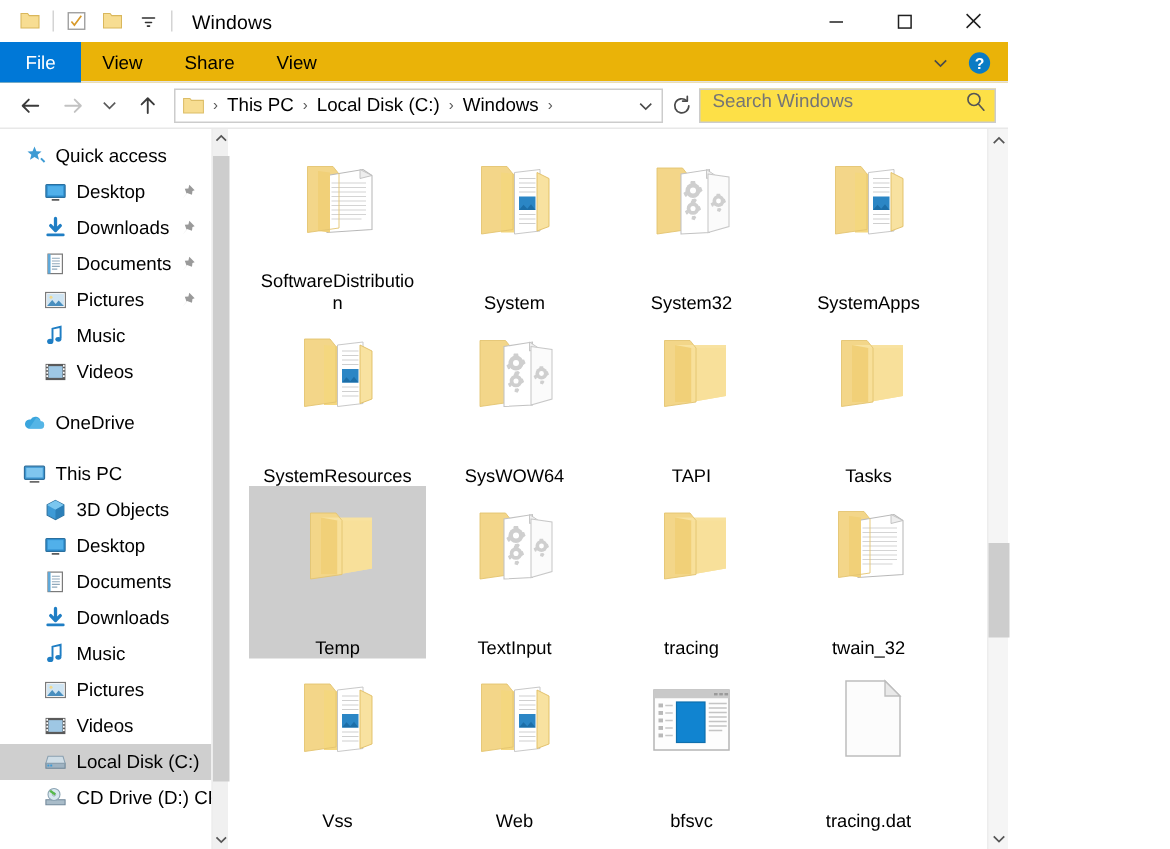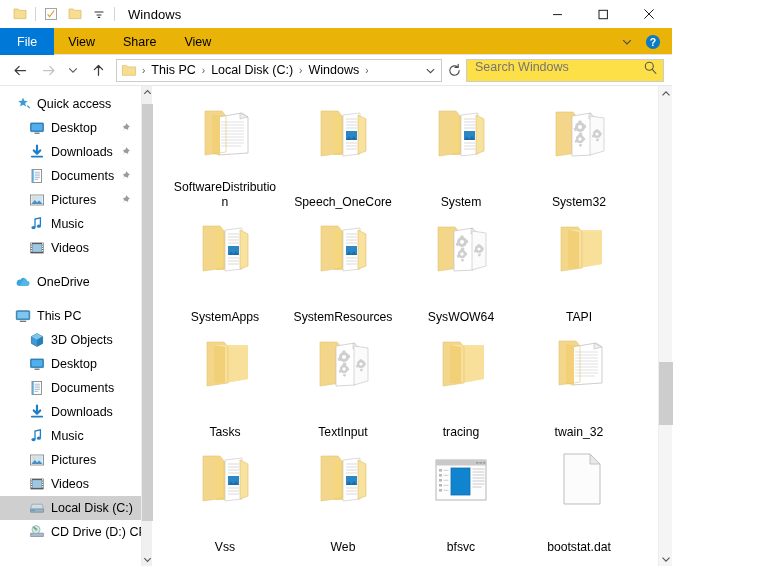--- a/index.html
+++ b/index.html
@@ -713,40 +713,20 @@
                 </g>
                 <rect x="36" y="28" width="11" height="9" fill="#2b86c5"></rect>
                 <path d="M36 37l3-3.5 2.5 2.6 2.5-3L47 37z" fill="#1c6ea8"></path>
                 <g stroke="#cfcfcf" stroke-width="0.8">
                   <path d="M36 40h11M36 43h11M36 46h11"></path>
                 </g>
                 <path d="M48 12 L56 16 L56 48 L48 51 Z" fill="#f8e2a0" stroke="#e0bd63" stroke-width="0.6"></path>
                 <path d="M11 8 L28 8 L32 13 L32 50 L11 53 Z" fill="none" stroke="#e3c471" stroke-width="0.6"></path>
               </svg>
             </div>
-            <div class="cap">Speech_OneCore</div>
-          </div>
-          <div class="cell">
-            <div class="thumb">
-              <svg width="66" height="62" viewBox="0 0 66 62">
-                <path d="M11 8 L28 8 L32 13 L32 50 L11 53 Z" fill="#f3d689"></path>
-                <path d="M24 12 L24 52 L34 52 L34 13 Z" fill="#f4d77f"></path>
-                <path d="M33 12 L50 10 L50 51 L33 53 Z" fill="#ffffff" stroke="#c2c2c2" stroke-width="0.6"></path>
-                <g stroke="#cfcfcf" stroke-width="0.8">
-                  <path d="M36 16h11M36 19h11M36 22h11M36 25h11"></path>
-                </g>
-                <rect x="36" y="28" width="11" height="9" fill="#2b86c5"></rect>
-                <path d="M36 37l3-3.5 2.5 2.6 2.5-3L47 37z" fill="#1c6ea8"></path>
-                <g stroke="#cfcfcf" stroke-width="0.8">
-                  <path d="M36 40h11M36 43h11M36 46h11"></path>
-                </g>
-                <path d="M48 12 L56 16 L56 48 L48 51 Z" fill="#f8e2a0" stroke="#e0bd63" stroke-width="0.6"></path>
-                <path d="M11 8 L28 8 L32 13 L32 50 L11 53 Z" fill="none" stroke="#e3c471" stroke-width="0.6"></path>
-              </svg>
-            </div>
             <div class="cap">System</div>
           </div>
           <div class="cell">
             <div class="thumb">
               <svg width="66" height="62" viewBox="0 0 66 62">
                 <path d="M10 9 L27 9 L31 14 L31 50 L10 53 Z" fill="#f3d689" stroke="#e3c471" stroke-width="0.6"></path>
                 <path d="M26 13 L45 10 L45 52 L26 53 Z" fill="#ffffff" stroke="#c2c2c2" stroke-width="0.7"></path>
                 <path d="M43 10 L43 16 L49 14 Z" fill="#efefef" stroke="#c2c2c2" stroke-width="0.6"></path>
                 <path d="M44 13 L58 15 L58 48 L44 52 Z" fill="#fbfbfb" stroke="#c8c8c8" stroke-width="0.7"></path>
                 <g fill="#cfcfcf">
@@ -851,20 +831,32 @@
               <svg width="66" height="62" viewBox="0 0 66 62">
                 <path d="M15 9 L32 9 L36 14 L36 50 L15 53 Z" fill="#f3d689"></path>
                 <path d="M22 12 L56 12 L56 46 L33 50 L22 50 Z" fill="#f8e2a0"></path>
                 <path d="M22 12 L22 50 L33 50 L33 14 Z" fill="#f1d078"></path>
                 <path d="M33 14 L56 14 L56 46 L33 50 Z" fill="#f8e09a"></path>
                 <path d="M15 9 L32 9 L36 14 L36 50 L15 53 Z" fill="none" stroke="#e3c471" stroke-width="0.6"></path>
               </svg>
             </div>
             <div class="cap">Tasks</div>
           </div>
+          <div class="cell selected">
+            <div class="thumb">
+              <svg width="66" height="62" viewBox="0 0 66 62">
+                <path d="M15 9 L32 9 L36 14 L36 50 L15 53 Z" fill="#f3d689"></path>
+                <path d="M22 12 L56 12 L56 46 L33 50 L22 50 Z" fill="#f8e2a0"></path>
+                <path d="M22 12 L22 50 L33 50 L33 14 Z" fill="#f1d078"></path>
+                <path d="M33 14 L56 14 L56 46 L33 50 Z" fill="#f8e09a"></path>
+                <path d="M15 9 L32 9 L36 14 L36 50 L15 53 Z" fill="none" stroke="#e3c471" stroke-width="0.6"></path>
+              </svg>
+            </div>
+            <div class="cap">Temp</div>
+          </div>
           <div class="cell">
             <div class="thumb">
               <svg width="66" height="62" viewBox="0 0 66 62">
                 <path d="M10 9 L27 9 L31 14 L31 50 L10 53 Z" fill="#f3d689" stroke="#e3c471" stroke-width="0.6"></path>
                 <path d="M26 13 L45 10 L45 52 L26 53 Z" fill="#ffffff" stroke="#c2c2c2" stroke-width="0.7"></path>
                 <path d="M43 10 L43 16 L49 14 Z" fill="#efefef" stroke="#c2c2c2" stroke-width="0.6"></path>
                 <path d="M44 13 L58 15 L58 48 L44 52 Z" fill="#fbfbfb" stroke="#c8c8c8" stroke-width="0.7"></path>
                 <g fill="#cfcfcf">
                   <path d="M34 24m-5 0a5 5 0 1 0 10 0a5 5 0 1 0 -10 0"></path>
                   <path d="M32.6 17.6h2.8l.4 2.4-2.2.6-1.4-1.8zM39.4 21.6l1 2.6-2 1.4-1.4-1.8 1.2-2zM36.6 30.4l-1.4 2.4-2.4-.8.4-2.2 2.2-.4zM28.8 28.2l-1.2-2.6 2-1.4 1.4 1.8-1.2 2z"></path>
@@ -979,21 +971,21 @@
             </div>
             <div class="cap">bfsvc</div>
           </div>
           <div class="cell">
             <div class="thumb">
               <svg width="66" height="62" viewBox="0 0 66 62">
                 <path d="M18 6 L44 6 L54 16 L54 56 L18 56 Z" fill="#fcfcfc" stroke="#bdbdbd" stroke-width="1"></path>
                 <path d="M44 6 L44 16 L54 16 Z" fill="#e9e9e9" stroke="#bdbdbd" stroke-width="0.9"></path>
               </svg>
             </div>
-            <div class="cap">bootstat.dat</div>
+            <div class="cap">tracing.dat</div>
           </div>
           <div class="cell">
             <div class="thumb">
               <svg width="66" height="62" viewBox="0 0 66 62">
                 <path d="M16 6 L44 6 L54 16 L54 56 L16 56 Z" fill="#fcfcfc" stroke="#bdbdbd" stroke-width="1"></path>
                 <path d="M44 6 L44 16 L54 16 Z" fill="#e9e9e9" stroke="#bdbdbd" stroke-width="0.9"></path>
                 <g stroke="#d2d2d2" stroke-width="0.85">
                   <path d="M20 13h20M20 16.5h20M20 20h20M20 23.5h30M20 27h30M20 30.5h30M20 34h30M20 37.5h30M20 41h30M20 44.5h30M20 48h30M20 51.5h30"></path>
                 </g>
               </svg>

